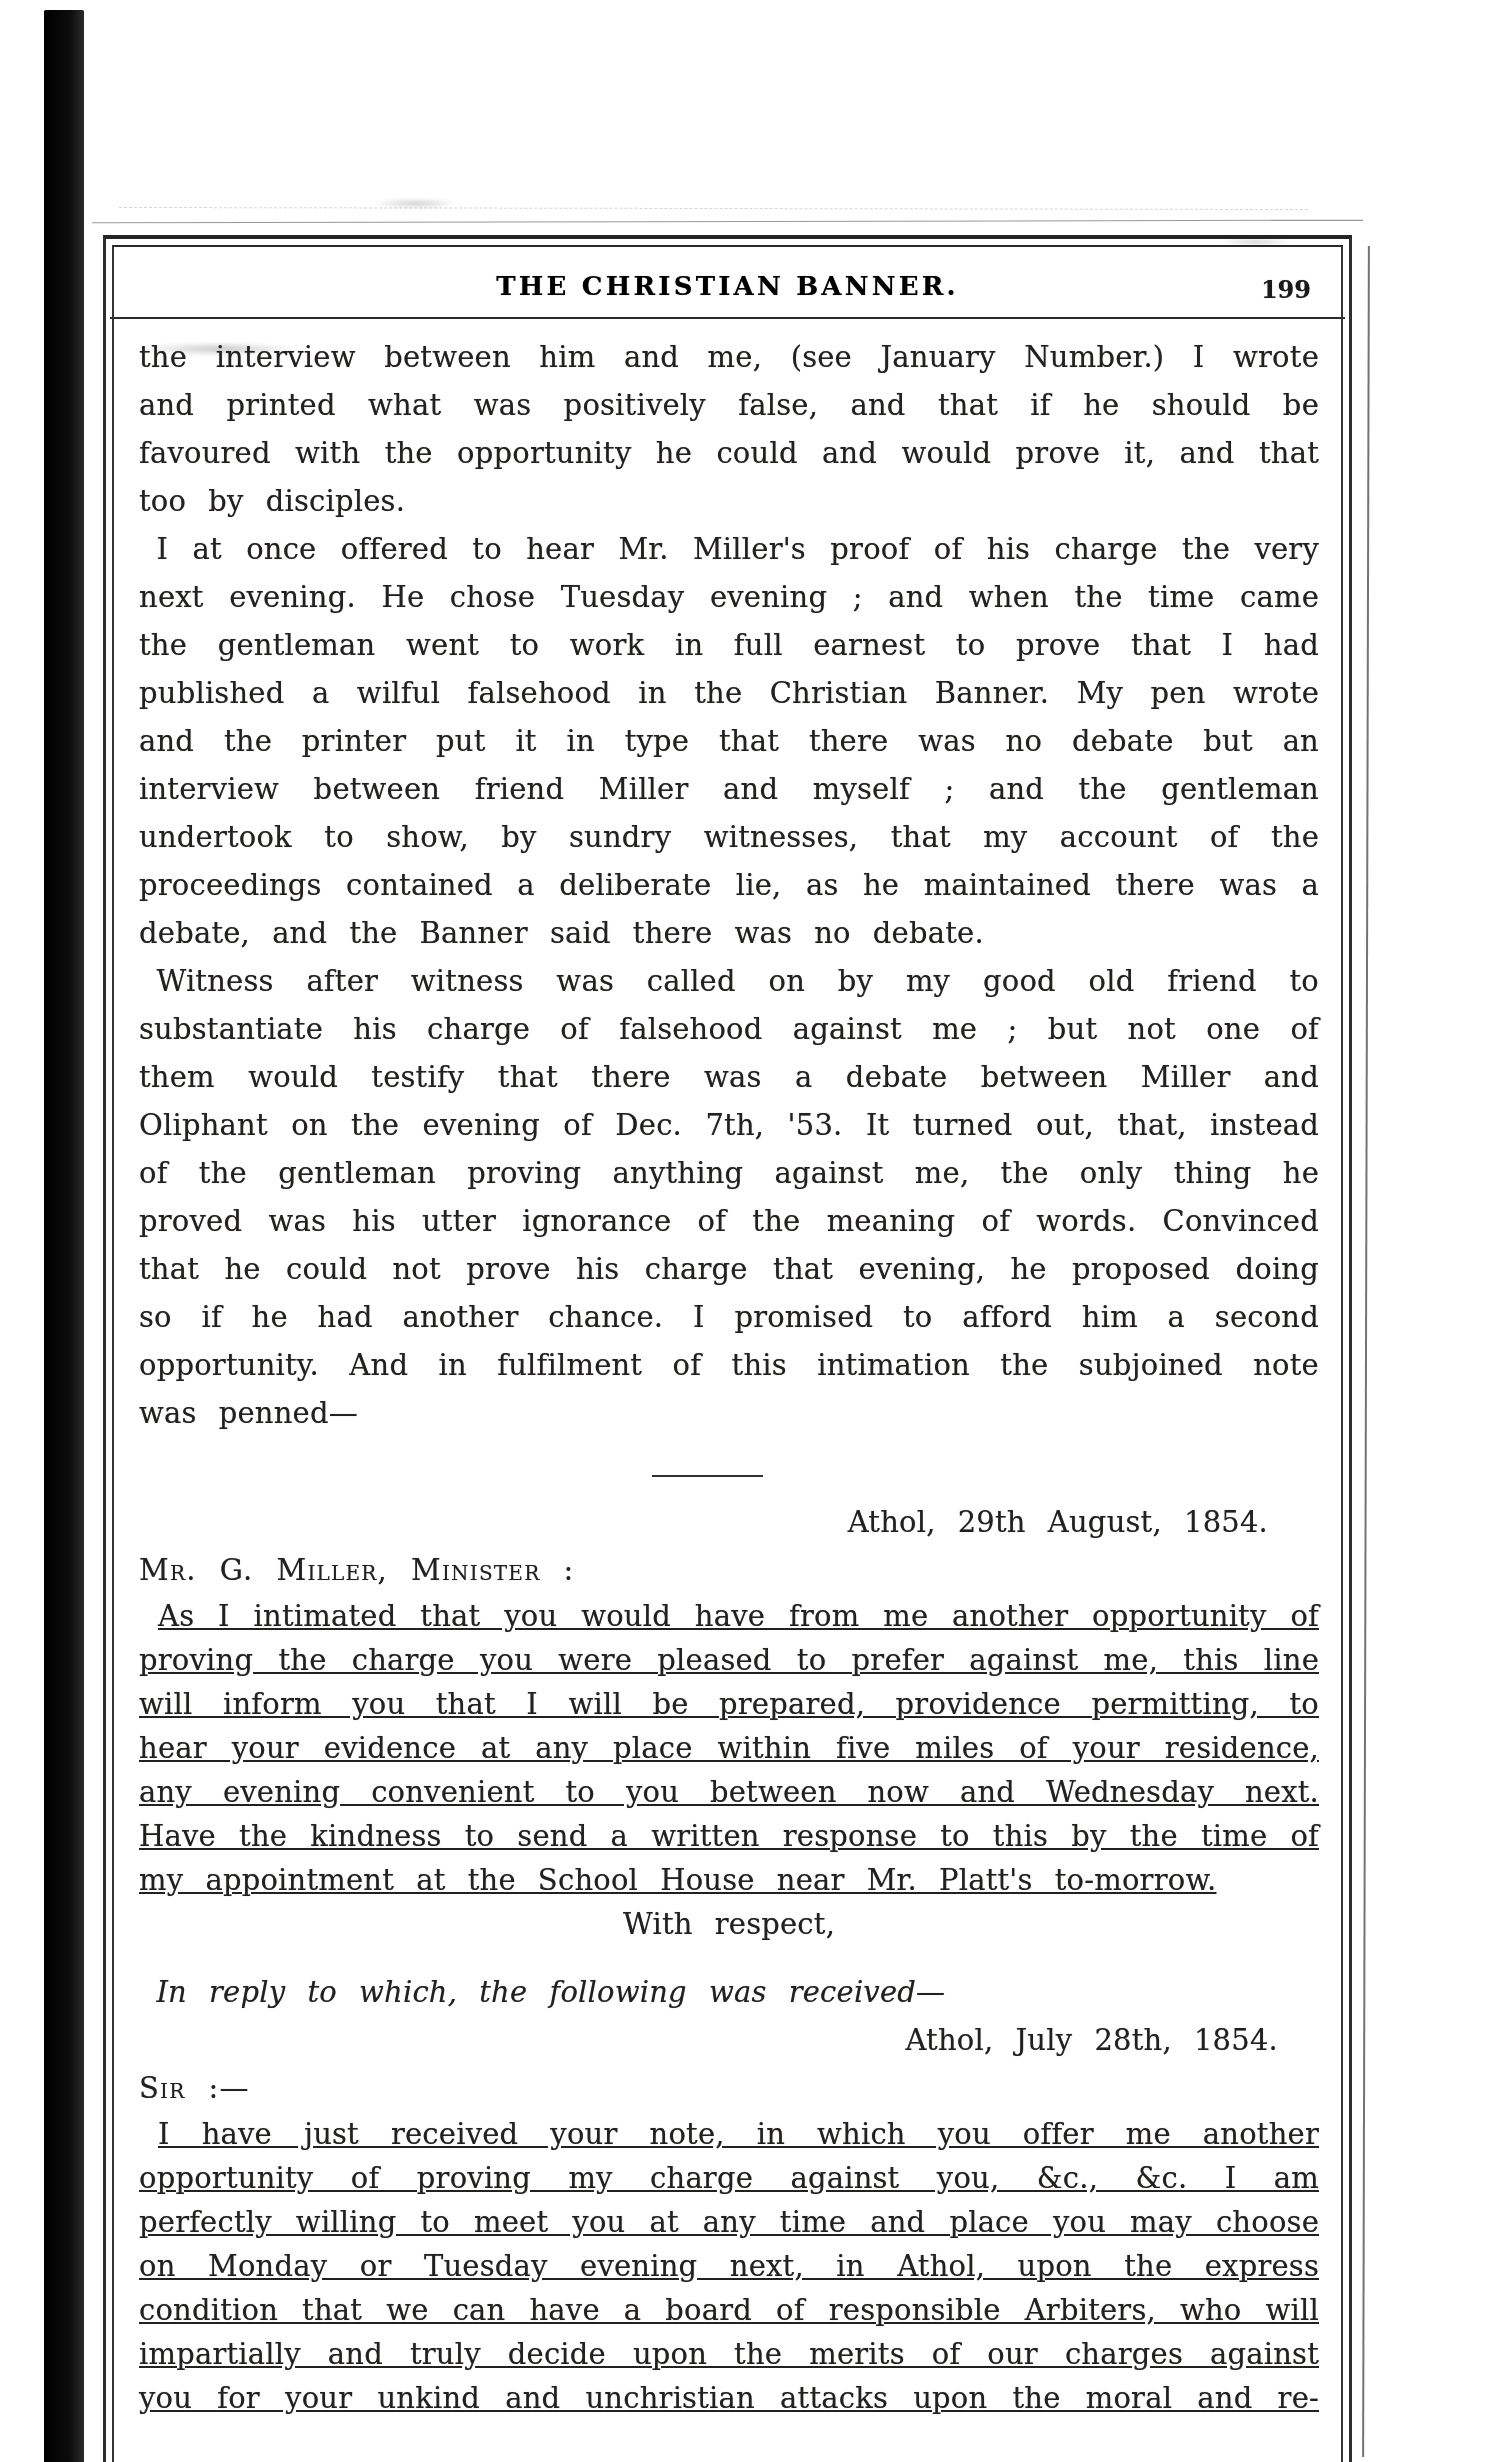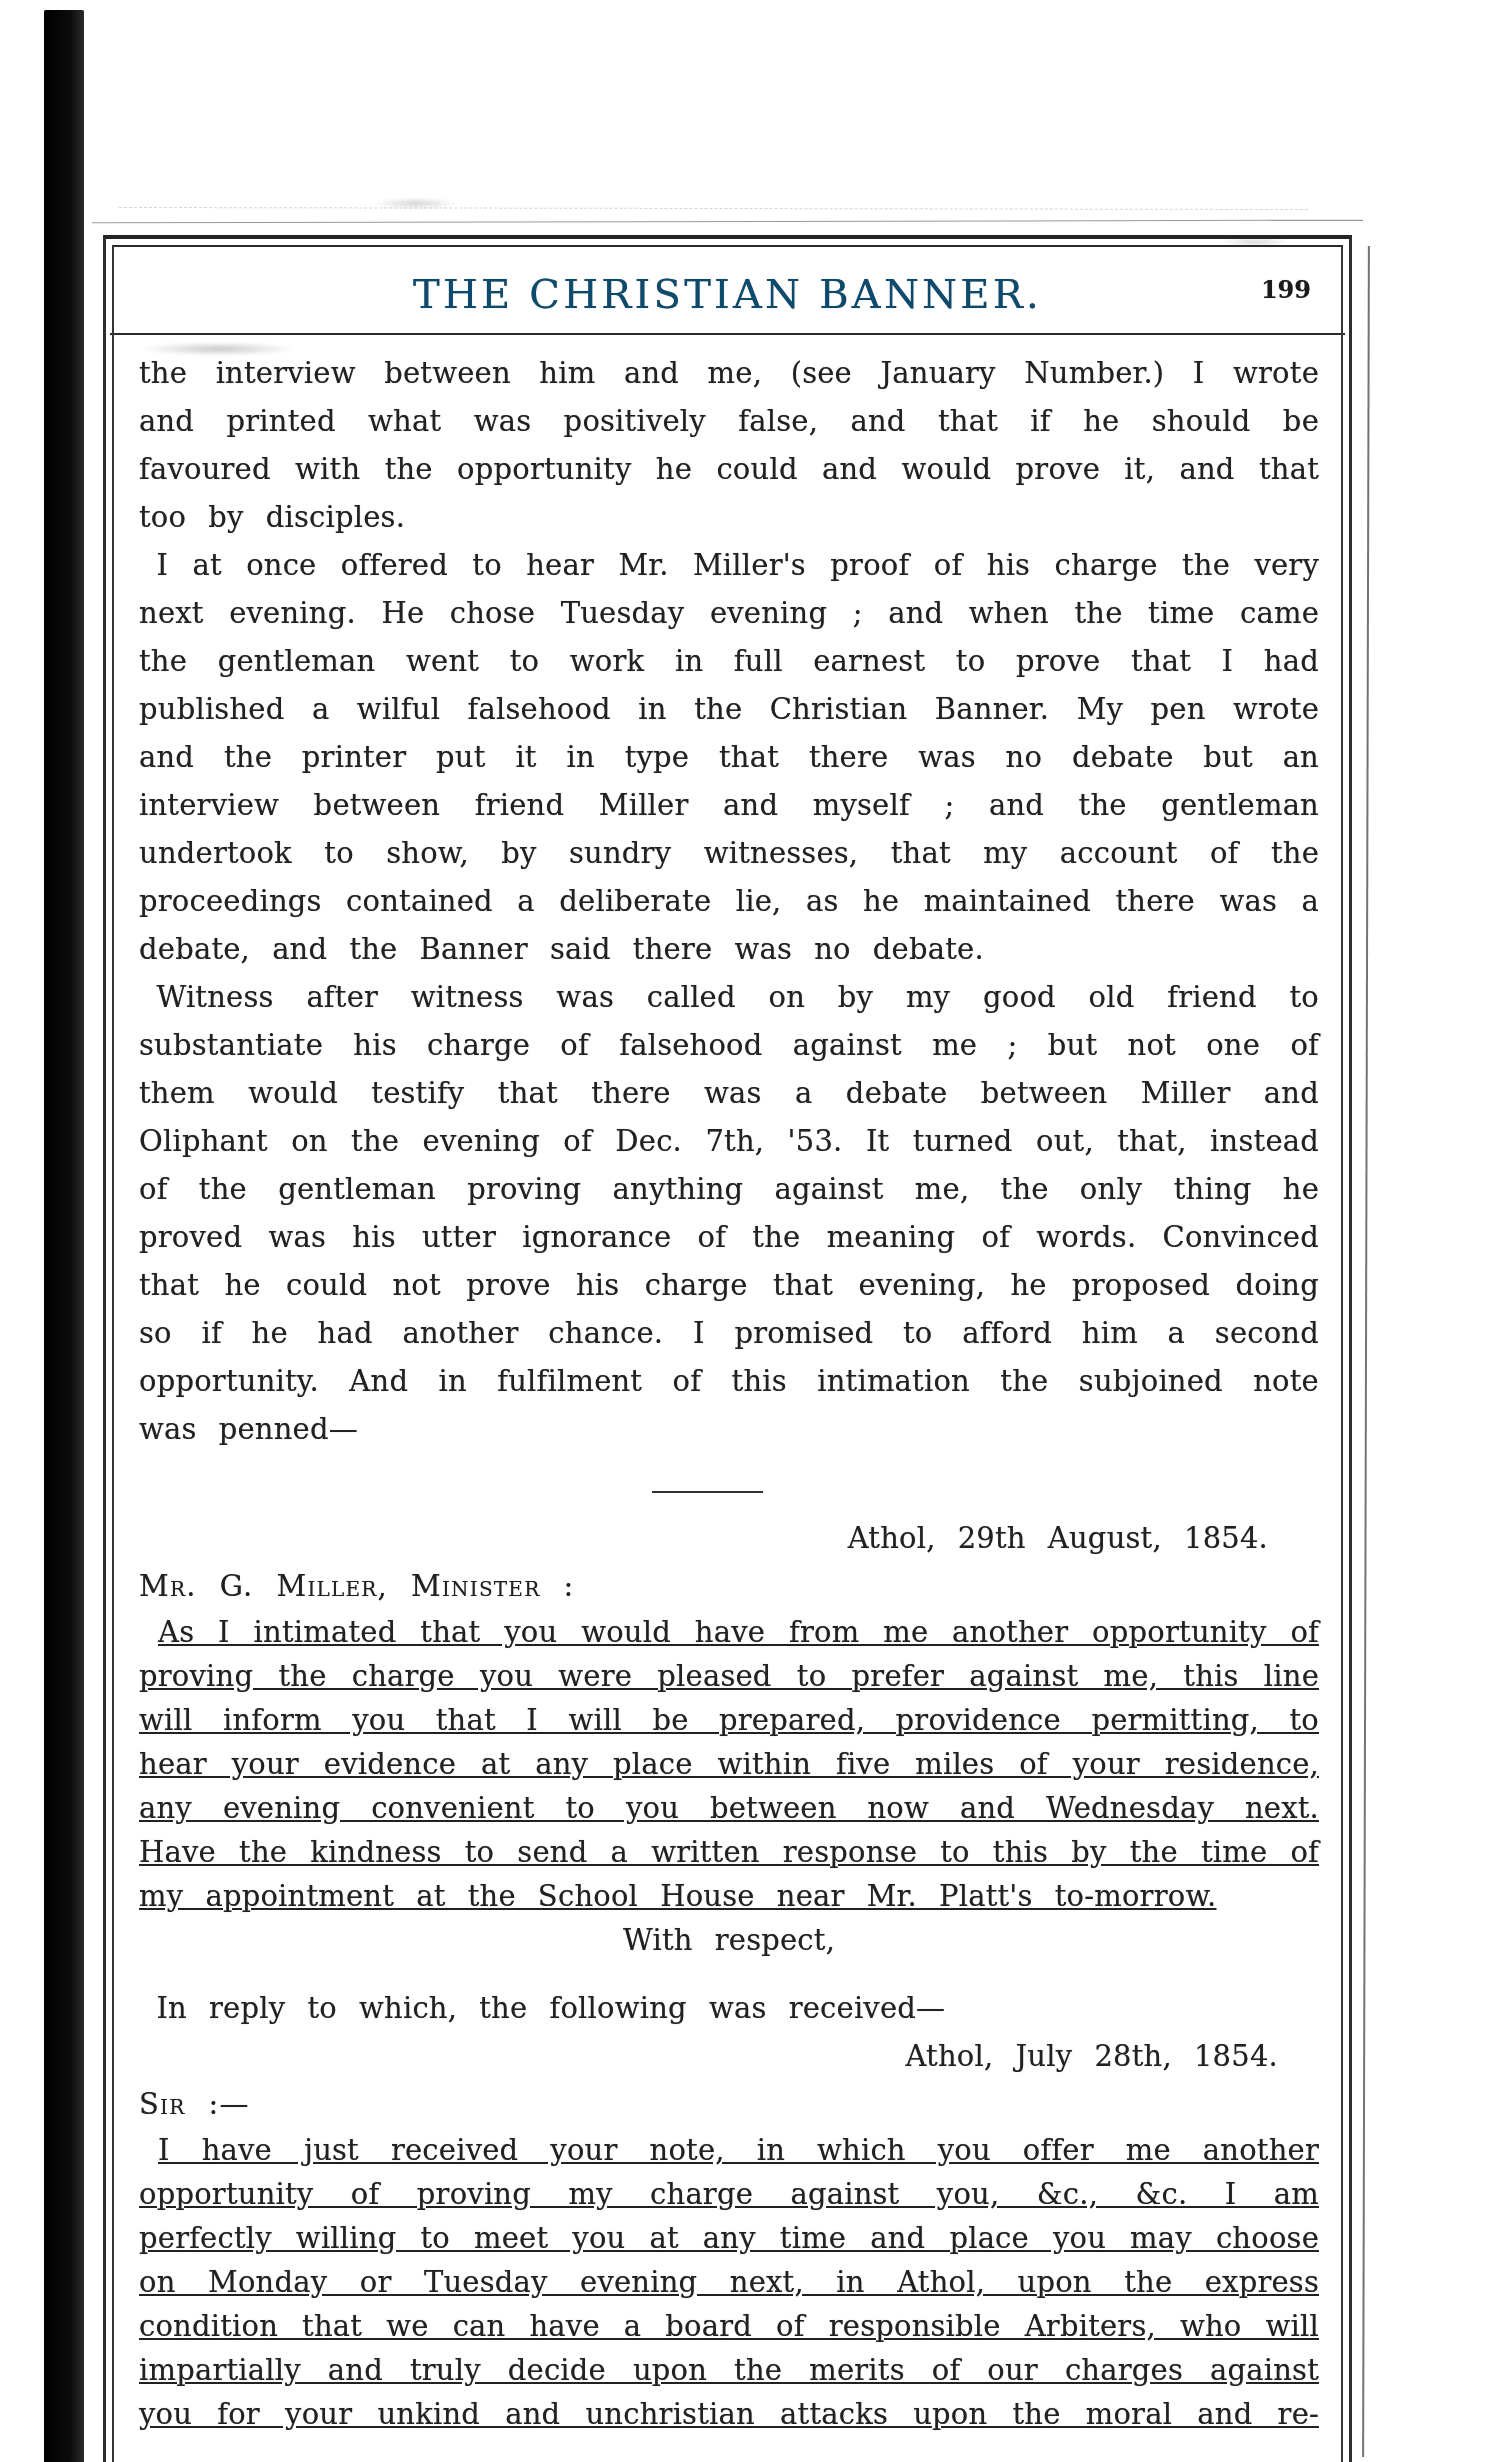--- a/index.html
+++ b/index.html
@@ -91,24 +91,24 @@
     border-right: 2.4px solid #343434;
     pointer-events: none;
   }
 
   .header {
     position: relative;
     padding: 32px 0 16px;
     text-align: center;
   }
   .header-title {
-    font-size: 40px;
-    font-weight: normal;
+    font-size: 26px;
+    font-weight: bold;
     letter-spacing: 3.2px;
-    color: #0c4a6e;
+    color: #000000;
     text-shadow: 0 0 0.8px rgba(25,25,25,0.6);
   }
   .header-page {
     position: absolute;
     right: 38px;
     top: 36px;
     font-size: 24px;
     font-weight: bold;
     color: #1b1a18;
     text-shadow: 0 0 0.8px rgba(25,25,25,0.6);
@@ -172,20 +172,21 @@
     margin-left: 65%;
     line-height: 44px;
     font-variant: small-caps;
     letter-spacing: 0.8px;
     text-align: left;
   }
 
   .interlude {
     margin-top: 22px !important;
     line-height: 48px;
+    font-style: italic;
   }
 </style>
 </head>
 <body>
 
 <div class="spine-bar"></div>
 
 <div class="faint-topline2"></div>
 <div class="faint-topline"></div>
 <div class="smudge smudge1"></div>

